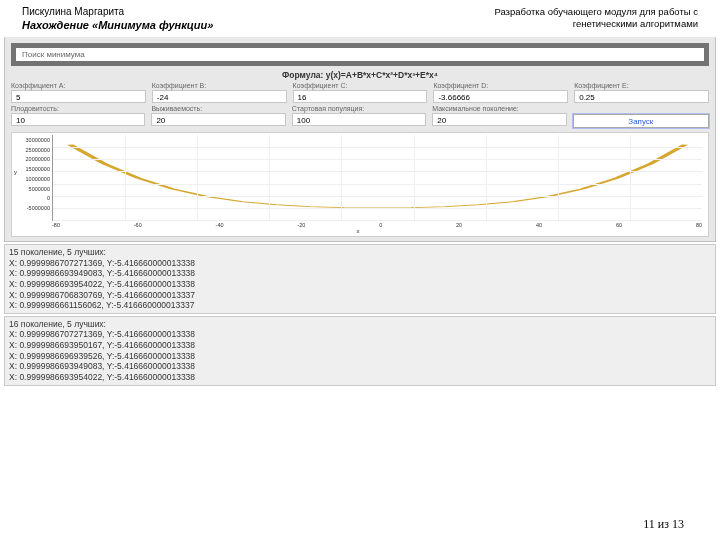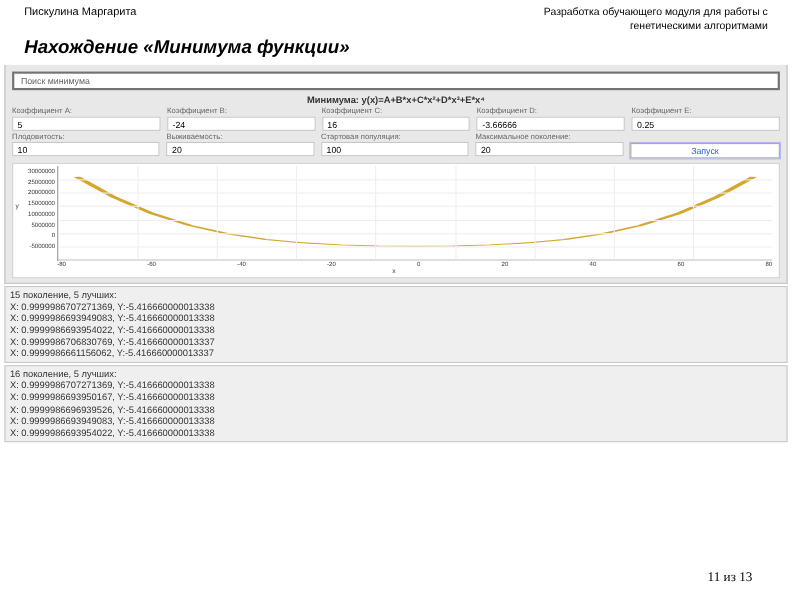--- a/index.html
+++ b/index.html
@@ -12,21 +12,21 @@
     overflow: hidden;
   }
   .slide-header {
     display: flex;
     justify-content: space-between;
     padding: 6px 22px 4px 22px;
     gap: 35px;
   }
   .header-left { font-size: 10px; }
   .author { color: #000; }
-  .slide-title { font-weight: bold; font-style: italic; font-size: 17px; margin-top: 16px; }
+  .slide-title { font-weight: bold; font-style: italic; font-size: 11px; margin-top: 2px; }
   .header-right { font-size: 9.5px; text-align: right; color: #000; max-width: 240px; line-height: 1.25;}
   .app-shot {
     margin: 2px 4px 0 4px;
     width: 712px;
   }
   .app-titlebar {
     background: linear-gradient(#8e8e8e,#6d6d6d);
     color: #fff;
     font-size: 11px;
     height: 18px;
@@ -37,21 +37,21 @@
   .app-body {
     background: #e8e8e8;
     border: 1px solid #bfbfbf;
     border-top: none;
     padding: 6px 6px 4px 6px;
     font-size: 8px;
     color: #555;
   }
   .tab-row {
     background: #fff;
-    border: 2px solid #737373;
+    border: 5px solid #737373;
     padding: 2px 6px;
     font-size: 8px;
     color: #666;
     margin-bottom: 4px;
   }
   .formula-label {
     text-align: center;
     font-weight: bold;
     font-size: 8.5px;
     color: #333;
@@ -164,21 +164,21 @@
   <div class="header-left">
     <div class="author">Пискулина Маргарита</div>
     <div class="slide-title">Нахождение «Минимума функции»</div>
   </div>
   <div class="header-right">Разработка обучающего модуля для работы с генетическими алгоритмами</div>
 </div>
 
 <div class="app-shot">
   <div class="app-body">
     <div class="tab-row">Поиск минимума</div>
-    <div class="formula-label">Минимума: y(x)=A+B*x+C*x²+D*x³+E*x⁴</div>
+    <div class="formula-label">Формула: y(x)=A+B*x+C*x²+D*x³+E*x⁴</div>
     <div class="row">
       <div class="field">
         <div class="field-label">Коэффициент A:</div>
         <div class="field-input">5</div>
       </div>
       <div class="field">
         <div class="field-label">Коэффициент B:</div>
         <div class="field-input">-24</div>
       </div>
       <div class="field">

